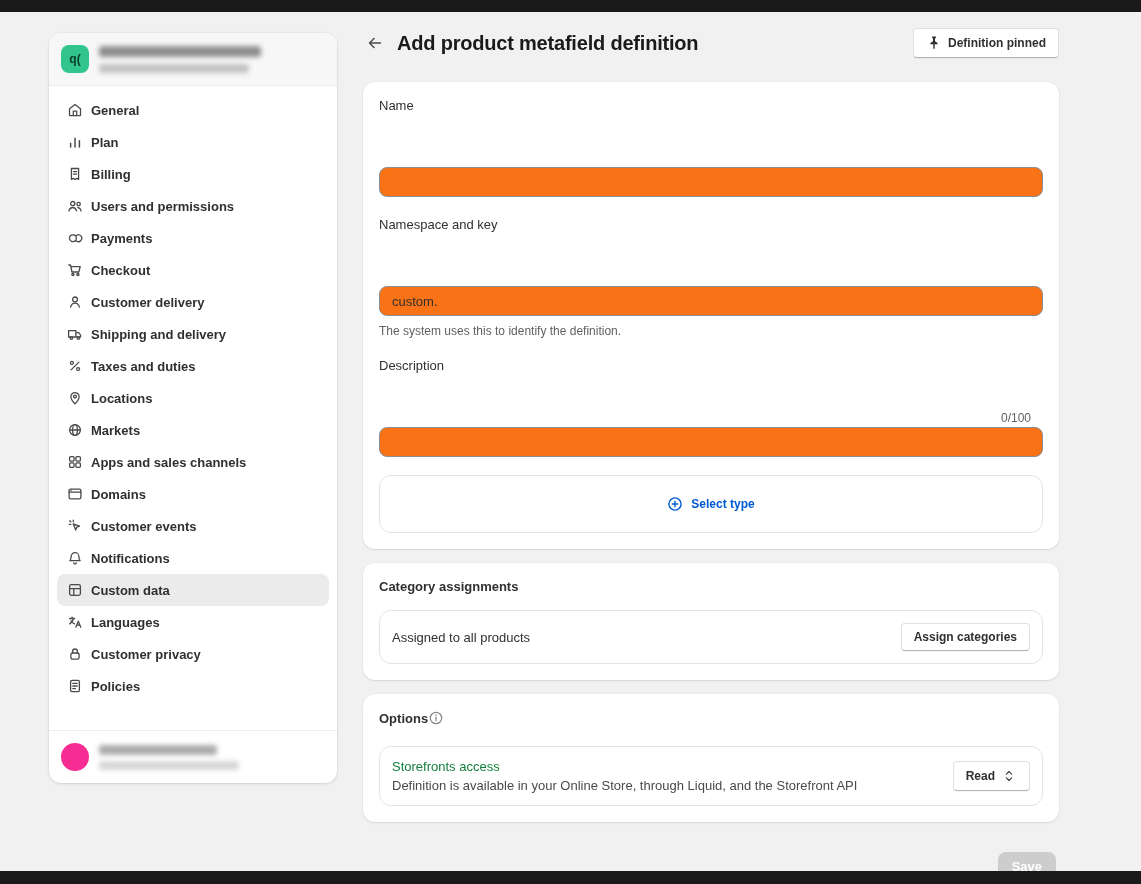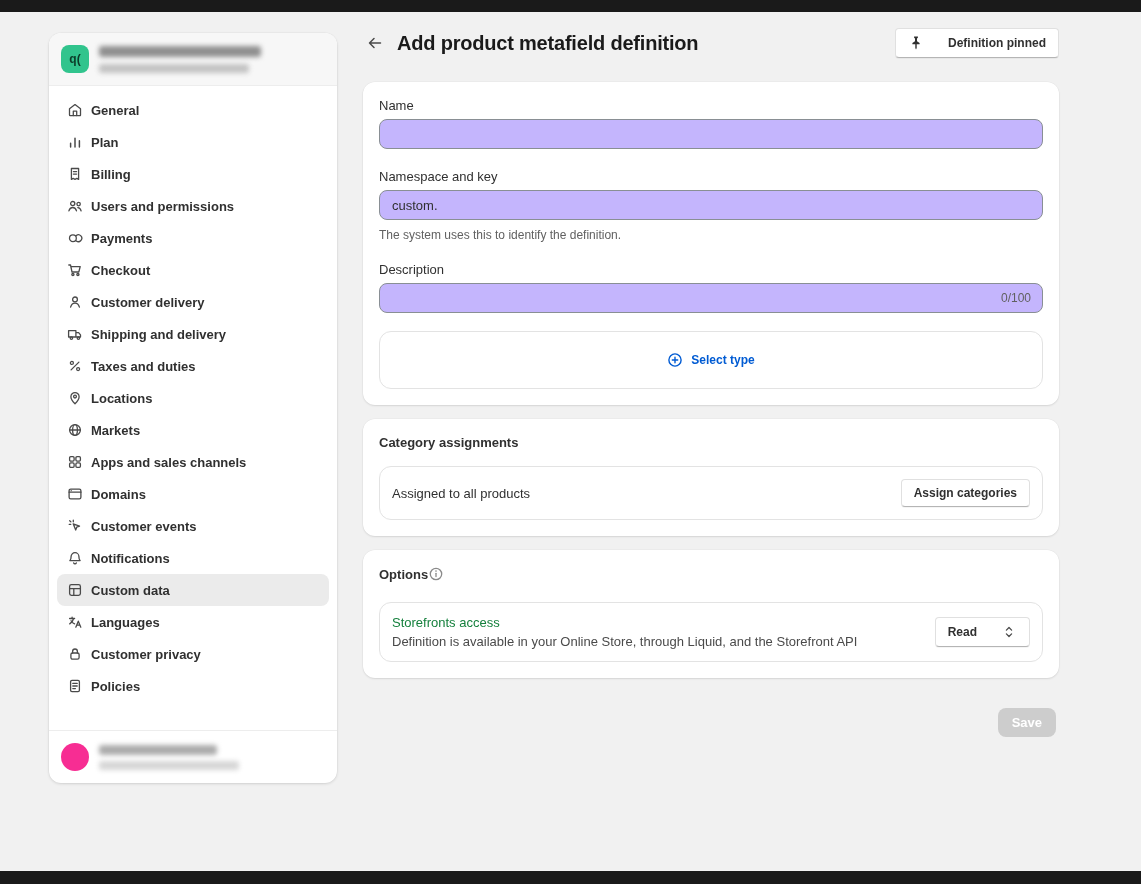--- a/index.html
+++ b/index.html
@@ -52,38 +52,38 @@
   .user-avatar { width:28px; height:28px; border-radius:50%; background:var(--user_avatar,#f72d93); flex:0 0 auto; }
 
   
   .main { position:absolute; left:363px; top:18px; width:696px; }
   .page-head { display:flex; align-items:center; gap:12px; padding:10px 0 0; }
   .back { background:none; border:none; padding:2px; cursor:pointer; display:flex; margin-left:2px; }
   h1 { font-size:20px; font-weight:700; color:#1a1a1a; margin:0; letter-spacing:-.2px; }
   .spacer { flex:1; }
 
   .btn {
-    display:inline-flex; align-items:center; gap:24px;
+    display:inline-flex; align-items:center; gap:6px;
     background:#fff; border:1px solid #e0e0e0; border-bottom-color:#b5b5b5;
     border-radius:4px; padding:6px 12px; font-size:12px; font-weight:600; color:#303030;
     font-family:inherit; cursor:pointer; box-shadow:0 1px 0 rgba(0,0,0,.04); white-space:nowrap;
   }
 
   .card {
     background:#fff; border-radius:12px; padding:16px; margin-top:14px;
     box-shadow:0 1px 2px rgba(0,0,0,.1), 0 0 0 .5px rgba(0,0,0,.04);
   }
   .card.first { margin-top:24px; }
 
   label { display:block; font-size:13px; color:#303030; margin-bottom:6px; }
   .fgroup { margin-bottom:20px; }
   .fgroup.last { margin-bottom:18px; }
   .tinput {
     width:100%; height:30px; border:1px solid #898f94; border-radius:8px;
-    padding:0 12px; font-size:13px; font-family:inherit; color:#303030; background:#c4b5fd; outline:none;
+    padding:0 12px; font-size:13px; font-family:inherit; color:#303030; background:#f97316; outline:none;margin-top:48px;
   }
   .help { margin-top:8px; font-size:12px; color:#616161; }
   .input-wrap { position:relative; }
   .counter { position:absolute; right:12px; top:50%; transform:translateY(-50%); font-size:12px; color:#616161; }
 
   .select-type {
     width:100%; height:58px; display:flex; align-items:center; justify-content:center; gap:8px;
     background:#fff; border:1px solid #e3e3e3; border-radius:12px;
     color:var(--accent,#005bd3); font-size:12px; font-weight:600; font-family:inherit; cursor:pointer;
   }

